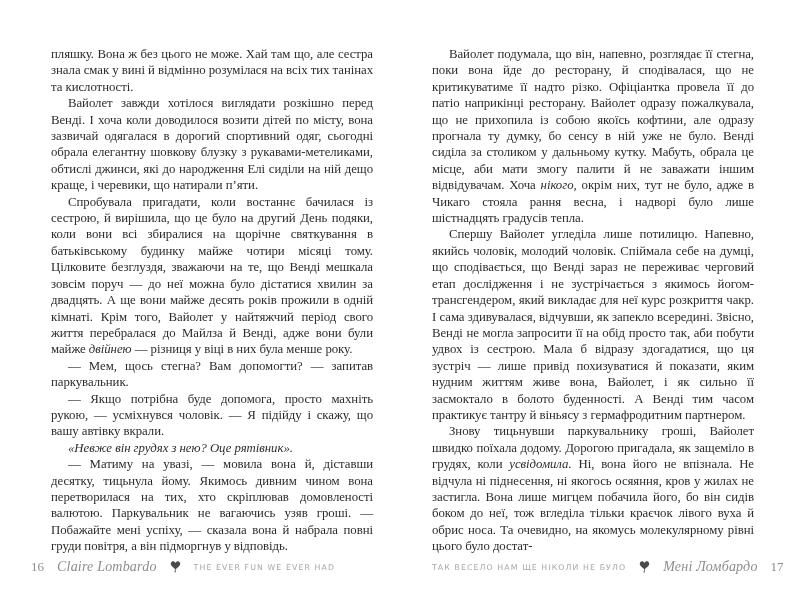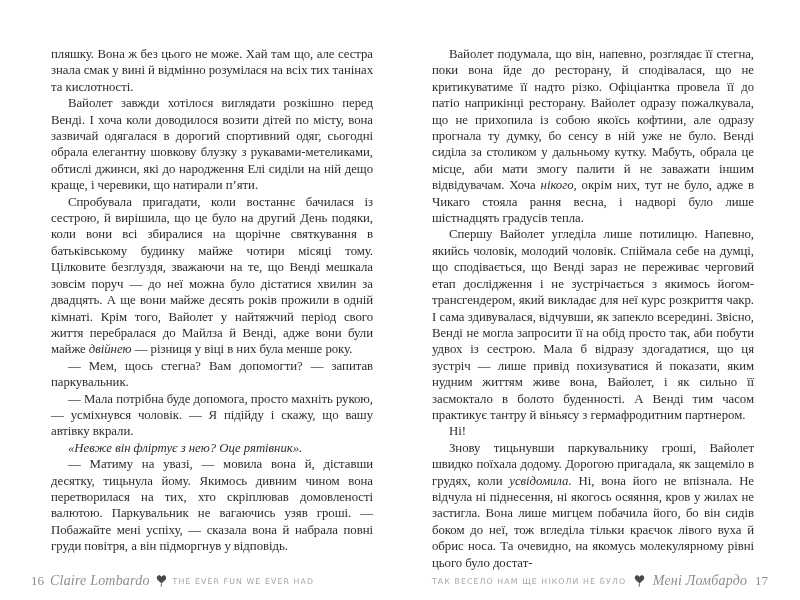--- a/index.html
+++ b/index.html
@@ -39,25 +39,25 @@
   }
   .text-block p {
     margin: 0;
     text-indent: 17px;
   }
   .text-block p.noindent { text-indent: 0; }
   .text-block em { font-style: italic; }
 
   .footer {
     position: absolute;
-    top: 572px;
+    top: 558px;
     height: 18px;
     display: flex;
     align-items: center;
-    gap: 6px;
+    gap: 13px;
     white-space: nowrap;
   }
   .footer-left  { left: -20px; right: 0; justify-content: flex-start; }
   .footer-right { left: 0; right: -14px; justify-content: space-between; }
 
   .pagenum {
     font-family: "Liberation Serif", serif;
     font-size: 13px;
     font-weight: 400;
     color: #8d8d8d;
@@ -86,42 +86,41 @@
 <body>
 
 <div class="spread">
 
   <div class="page page-left">
     <div class="text-block">
         <p class="noindent"><span>пляшку. Вона ж без цього не може. Хай там що, але сестра знала смак у вині й відмінно розумілася на всіх тих танінах та кислотності.</span></p>
         <p><span>Вайолет завжди хотілося виглядати розкішно перед Венді. І хоча коли доводилося возити дітей по місту, вона зазвичай одягалася в дорогий спортивний одяг, сьогодні обрала елегантну шовкову блузку з рукавами-метеликами, обтислі джинси, які до народження Елі сиділи на ній дещо краще, і черевики, що натирали п’яти.</span></p>
         <p><span>Спробувала пригадати, коли востаннє бачилася із сестрою, й вирішила, що це було на другий День подяки, коли вони всі збиралися на щорічне святкування в батьківському будинку майже чотири місяці тому. Цілковите безглуздя, зважаючи на те, що Венді мешкала зовсім поруч — до неї можна було дістатися хвилин за двадцять. А ще вони майже десять років прожили в одній кімнаті. Крім того, Вайолет у найтяжчий період свого життя перебралася до Майлза й Венді, адже вони були майже </span><em>двійнею</em><span> — різниця у віці в них була менше року.</span></p>
         <p><span>— Мем, щось стегна? Вам допомогти? — запитав паркувальник.</span></p>
-        <p><span>— Мала потрібна буде допомога, просто махніть рукою, — усміхнувся чоловік. — Я підійду і скажу, що вашу автівку вкрали.</span></p>
-        <p><em>«Невже він фліртує з нею? Оце рятівник».</em></p>
+        <p><span>— Якщо потрібна буде допомога, просто махніть рукою, — усміхнувся чоловік. — Я підійду і скажу, що вашу автівку вкрали.</span></p>
+        <p><em>«Невже він грудях з нею? Оце рятівник».</em></p>
         <p><span>— Матиму на увазі, — мовила вона й, діставши десятку, тицьнула йому. Якимось дивним чином вона перетворилася на тих, хто скріплював домовленості валютою. Паркувальник не вагаючись узяв гроші. — Побажайте мені успіху, — сказала вона й набрала повні груди повітря, а він підморгнув у відповідь.</span></p>
       </div>
     <div class="footer footer-left">
       <span class="pagenum">16</span>
       <span class="footer-author">Claire Lombardo</span>
       <span class="heart-sep">
         <svg width="11" height="14" viewBox="0 0 11 14">
           <path d="M5.5 3.1 C4.9 1.6 3.3 0.9 2.1 1.5 C0.7 2.2 0.4 4.0 1.2 5.3 C2.0 6.7 3.8 8.1 5.5 9.4 C7.2 8.1 9.0 6.7 9.8 5.3 C10.6 4.0 10.3 2.2 8.9 1.5 C7.7 0.9 6.1 1.6 5.5 3.1 Z" fill="#4a4a4a"></path>
           <path d="M5.5 9.4 L5.1 12.6" stroke="#4a4a4a" stroke-width="0.9" fill="none"></path>
         </svg>
       </span>
       <span class="footer-title">THE EVER FUN WE EVER HAD</span>
     </div>
   </div>
 
   <div class="page page-right">
     <div class="text-block">
         <p><span>Вайолет подумала, що він, напевно, розглядає її стегна, поки вона йде до ресторану, й сподівалася, що не критикуватиме її надто різко. Офіціантка провела її до патіо наприкінці ресторану. Вайолет одразу пожалкувала, що не прихопила із собою якоїсь кофтини, але одразу прогнала ту думку, бо сенсу в ній уже не було. Венді сиділа за столиком у дальньому кутку. Мабуть, обрала це місце, аби мати змогу палити й не заважати іншим відвідувачам. Хоча </span><em>нікого,</em><span> окрім них, тут не було, адже в Чикаго стояла рання весна, і надворі було лише шістнадцять градусів тепла.</span></p>
         <p><span>Спершу Вайолет угледіла лише потилицю. Напевно, якийсь чоловік, молодий чоловік. Спіймала себе на думці, що сподівається, що Венді зараз не переживає черговий етап дослідження і не зустрічається з якимось йогом-трансгендером, який викладає для неї курс розкриття чакр. І сама здивувалася, відчувши, як запекло всередині. Звісно, Венді не могла запросити її на обід просто так, аби побути удвох із сестрою. Мала б відразу здогадатися, що ця зустріч — лише привід похизуватися й показати, яким нудним життям живе вона, Вайолет, і як сильно її засмоктало в болото буденності. А Венді тим часом практикує тантру й віньясу з гермафродитним партнером.</span></p>
-        <p><span>Ні!</span></p>
         <p><span>Знову тицьнувши паркувальнику гроші, Вайолет швидко поїхала додому. Дорогою пригадала, як защеміло в грудях, коли </span><em>усвідомила.</em><span> Ні, вона його не впізнала. Не відчула ні піднесення, ні якогось осяяння, кров у жилах не застигла. Вона лише мигцем побачила його, бо він сидів боком до неї, тож вгледіла тільки краєчок лівого вуха й обрис носа. Та очевидно, на якомусь молекулярному рівні цього було достат-</span></p>
       </div>
     <div class="footer footer-right">
       <span class="footer-title">ТАК ВЕСЕЛО НАМ ЩЕ НІКОЛИ НЕ БУЛО</span>
       <span class="heart-sep">
         <svg width="11" height="14" viewBox="0 0 11 14">
           <path d="M5.5 3.1 C4.9 1.6 3.3 0.9 2.1 1.5 C0.7 2.2 0.4 4.0 1.2 5.3 C2.0 6.7 3.8 8.1 5.5 9.4 C7.2 8.1 9.0 6.7 9.8 5.3 C10.6 4.0 10.3 2.2 8.9 1.5 C7.7 0.9 6.1 1.6 5.5 3.1 Z" fill="#4a4a4a"></path>
           <path d="M5.5 9.4 L5.1 12.6" stroke="#4a4a4a" stroke-width="0.9" fill="none"></path>
         </svg>
       </span>

